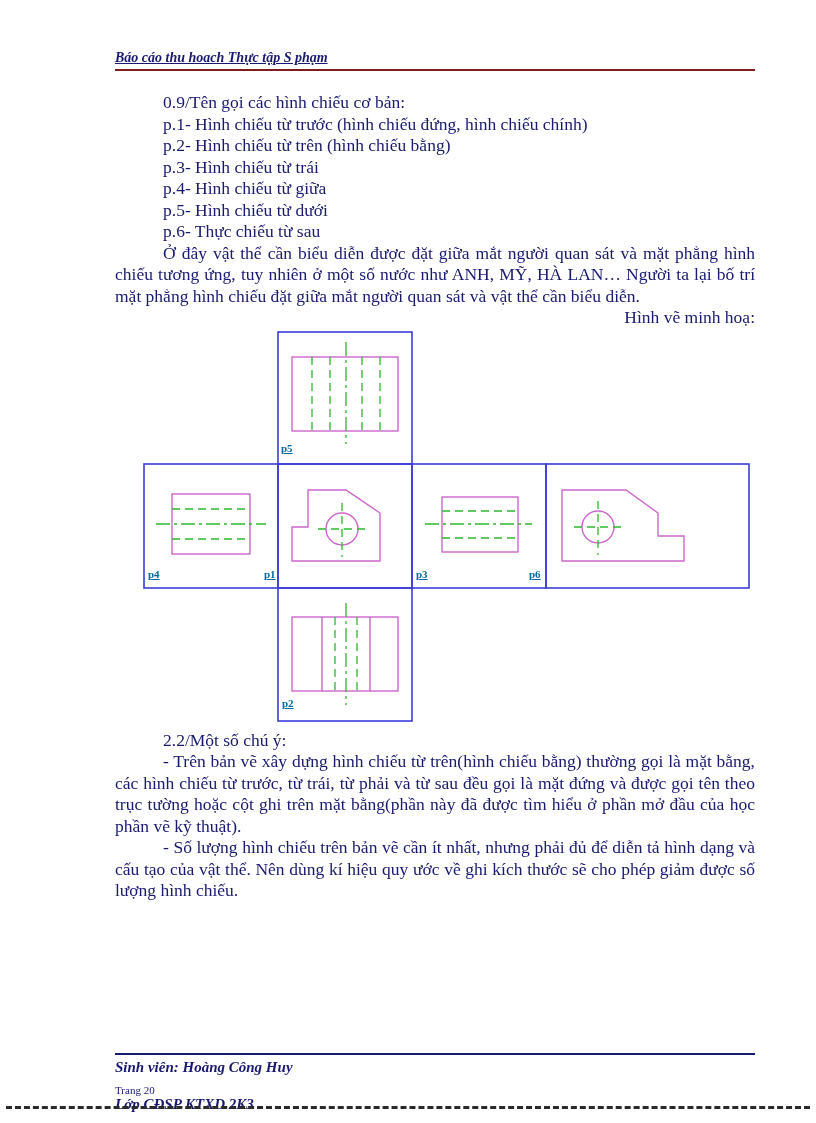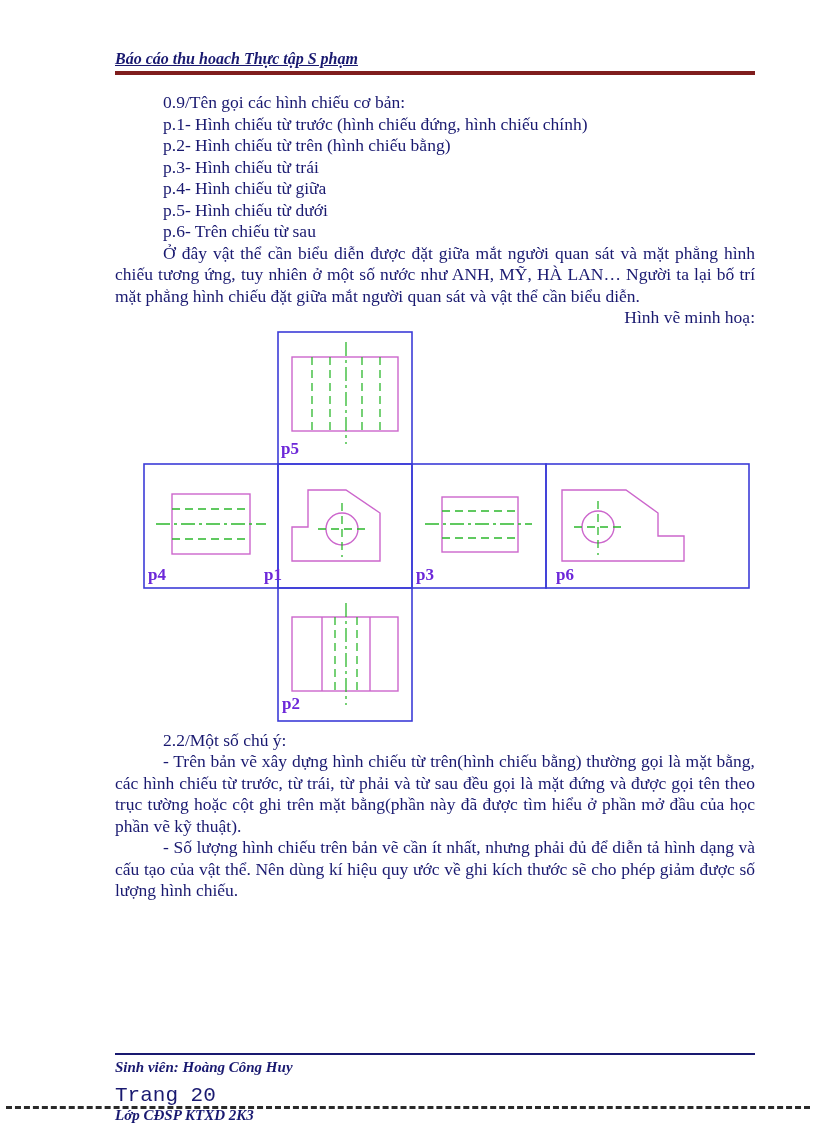--- a/index.html
+++ b/index.html
@@ -12,23 +12,23 @@
     background: #ffffff;
     font-family: "Liberation Serif", serif;
     color: #191970;
     overflow: hidden;
   }
   .header {
     position: absolute;
     left: 115px;
     top: 50px;
     width: 640px;
-    border-bottom: 4px solid #7f1d1d;
+    border-bottom: 2px solid #7f1d1d;
     padding-bottom: 3px;
-    font-size: 16px;
+    font-size: 14px;
     font-weight: bold;
     font-style: italic;
   }
   .header-title { text-decoration: underline; }
   .content {
     position: absolute;
     left: 115px;
     top: 92px;
     width: 640px;
     font-size: 17.5px;
@@ -40,37 +40,38 @@
   .caption { padding-left: 48px; text-align: right; }
   .figure { position: relative; width: 640px; height: 391px; margin-top: 2px; }
   .fig-svg { position: absolute; left: 0; top: 0; }
   .frame rect { fill: none; stroke: #3c3cd8; stroke-width: 1.6px; }
   .outline { fill: none; stroke: #cc66cc; stroke-width: 1.4px; }
   .axis-dash { fill: none; stroke: #2db82d; stroke-width: 1.3px; stroke-dasharray: 8 5; }
   .axis-cl { fill: none; stroke: #2db82d; stroke-width: 1.3px; stroke-dasharray: 14 4 3 4; }
   .plabel {
     position: absolute;
     font-weight: bold;
-    font-size: 17px;
-    color: #6d28d9;
+    font-size: 11px;
+    color: #0369a1;
+    text-decoration: underline;
   }
   .footer {
     position: absolute;
     left: 115px;
     top: 1053px;
     width: 640px;
     border-top: 2px solid #191970;
     padding-top: 4px;
     display: flex;
     align-items: baseline;
     font-size: 15px;
     flex-direction: column;
   }
   .footer-left  { flex: 1; font-weight: bold; font-style: italic; text-align: left; }
-  .footer-center{ flex: 1; font-size: 21px; text-align: center; padding-top: 8px; font-family: Liberation Mono, monospace; }
+  .footer-center{ flex: 1; font-size: 11px; text-align: center; padding-top: 8px; }
   .footer-right { flex: 1; font-weight: bold; font-style: italic; text-align: right; }
   .bottom-dashes {
     position: absolute;
     left: 6px;
     top: 1106px;
     width: 804px;
     border-top: 3px dashed #2a2a2a;
   }
 </style>
 </head>
@@ -82,21 +83,21 @@
     <span class="header-title">Báo cáo thu hoach Thực tập S phạm</span>
   </div>
 
   <div class="content">
     <p class="listline">0.9/Tên gọi các hình chiếu cơ bản:</p>
     <p class="listline">p.1- Hình chiếu từ trước (hình chiếu đứng, hình chiếu chính)</p>
     <p class="listline">p.2- Hình chiếu từ trên (hình chiếu bằng)</p>
     <p class="listline">p.3- Hình chiếu từ trái</p>
     <p class="listline">p.4- Hình chiếu từ giữa</p>
     <p class="listline">p.5- Hình chiếu từ dưới</p>
-    <p class="listline">p.6- Trên chiếu từ sau</p>
+    <p class="listline">p.6- Thực chiếu từ sau</p>
     <p class="para">Ở đây vật thể cần biểu diễn được đặt giữa mắt người quan sát và mặt phẳng hình chiếu tương ứng, tuy nhiên ở một số nước như ANH, MỸ, HÀ LAN… Người ta lại bố trí mặt phẳng hình chiếu đặt giữa mắt người quan sát và vật thể cần biểu diễn.</p>
     <p class="caption">Hình vẽ minh hoạ:</p>
 
     <div class="figure">
       <svg class="fig-svg" width="640" height="391" viewBox="0 0 640 391">
 
         <g class="frame">
           <rect x="163" y="1" width="134" height="132"></rect>
           <rect x="29" y="133" width="134" height="124"></rect>
           <rect x="163" y="133" width="134" height="124"></rect>
@@ -149,21 +150,21 @@
           <line class="axis-dash" x1="57" y1="29" x2="57" y2="103"></line>
           <line class="axis-dash" x1="79" y1="29" x2="79" y2="103"></line>
           <line class="axis-cl" x1="68" y1="15" x2="68" y2="117"></line>
         </g>
       </svg>
 
       <span class="plabel" style="left:166px; top:107px;">p5</span>
       <span class="plabel" style="left:33px;  top:233px;">p4</span>
       <span class="plabel" style="left:149px; top:233px;">p1</span>
       <span class="plabel" style="left:301px; top:233px;">p3</span>
-      <span class="plabel" style="left:441px; top:233px;">p6</span>
+      <span class="plabel" style="left:414px; top:233px;">p6</span>
       <span class="plabel" style="left:167px; top:362px;">p2</span>
     </div>
 
     <p class="listline" style="margin-top:8px;">2.2/Một số chú ý:</p>
     <p class="para">- Trên bản vẽ xây dựng hình chiếu từ trên(hình chiếu bằng) thường gọi là mặt bằng, các hình chiếu từ trước, từ trái, từ phải và từ sau đều gọi là mặt đứng và được gọi tên theo trục tường hoặc cột ghi trên mặt bằng(phần này đã được tìm hiểu ở phần mở đầu của học phần vẽ kỹ thuật).</p>
     <p class="para">- Số lượng hình chiếu trên bản vẽ cần ít nhất, nhưng phải đủ để diễn tả hình dạng và cấu tạo của vật thể. Nên dùng kí hiệu quy ước về ghi kích thước sẽ cho phép giảm được số lượng hình chiếu.</p>
   </div>
 
   <div class="footer">
     <span class="footer-left">Sinh viên: Hoàng Công Huy</span>

